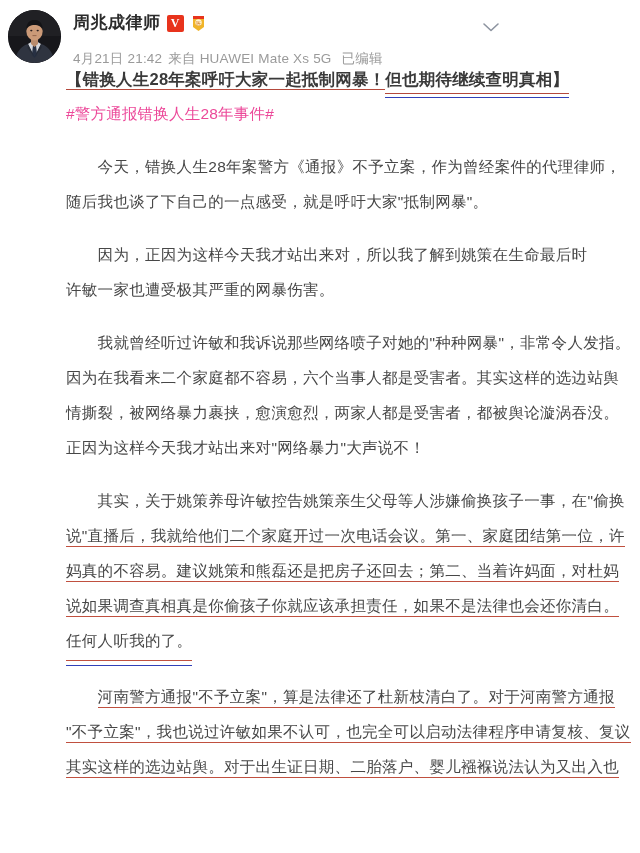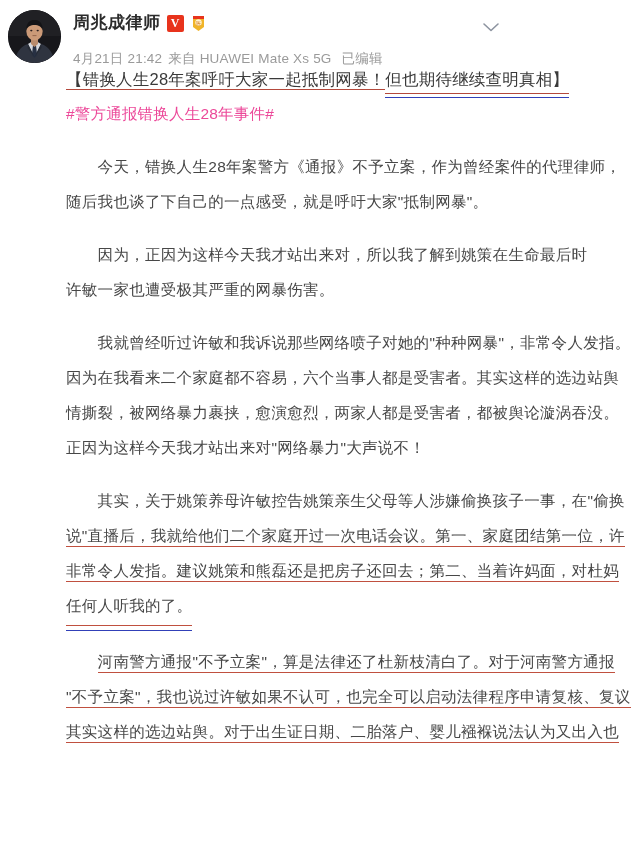--- a/index.html
+++ b/index.html
@@ -102,21 +102,21 @@
 
   
   .post-body {
     padding: 0 8px 0 66px;
     margin-top: -2px;
   }
   .title-line {
     font-size: 16.5px;
     line-height: 26px;
     color: #3a3a3a;
-    font-weight: normal;
+    font-weight: bold;
     letter-spacing: 0.2px;
     white-space: nowrap;
     position: relative;
     display: inline-block;
     padding-bottom: 2px;
   }
   .u-red  { border-bottom: 1.6px solid #b4493c; padding-bottom: 1px; }
   .dual {
     position: relative;
     display: inline-block;
@@ -258,21 +258,22 @@
     <p class="para gap-top-sm">
       <span class="ln indent">我就曾经听过许敏和我诉说那些网络喷子对她的"种种网暴"，非常令人发指。</span>
       <span class="ln">因为在我看来二个家庭都不容易，六个当事人都是受害者。其实这样的选边站舆</span>
       <span class="ln">情撕裂，被网络暴力裹挟，愈演愈烈，两家人都是受害者，都被舆论漩涡吞没。</span>
       <span class="ln">正因为这样今天我才站出来对"网络暴力"大声说不！</span>
     </p>
 
     <p class="para gap-top-sm">
       <span class="ln indent">其实，关于姚策养母许敏控告姚策亲生父母等人涉嫌偷换孩子一事，在"偷换</span>
       <span class="ln"><span class="hl-red">说"直播后，我就给他们二个家庭开过一次电话会议。第一、家庭团结第一位，许</span></span>
-      <span class="ln"><span class="hl-red">非常令人发指。建议姚策和熊磊还是把房子还回去；第二、当着许妈面，对杜妈</span></span>
+      <span class="ln"><span class="hl-red">妈真的不容易。建议姚策和熊磊还是把房子还回去；第二、当着许妈面，对杜妈</span></span>
+      <span class="ln"><span class="hl-red">说如果调查真相真是你偷孩子你就应该承担责任，如果不是法律也会还你清白。</span></span>
       <span class="ln"><span class="hl-dual">任何人听我的了。</span></span>
     </p>
 
     <p class="para gap-top-sm">
       <span class="ln indent"><span class="hl-red">河南警方通报"不予立案"，算是法律还了杜新枝清白了。对于河南警方通报</span></span>
       <span class="ln"><span class="hl-red">"不予立案"，我也说过许敏如果不认可，也完全可以启动法律程序申请复核、复议</span></span>
       <span class="ln"><span class="hl-red">其实这样的选边站舆。对于出生证日期、二胎落户、婴儿襁褓说法认为又出入也</span></span>
 
     </p>
 

